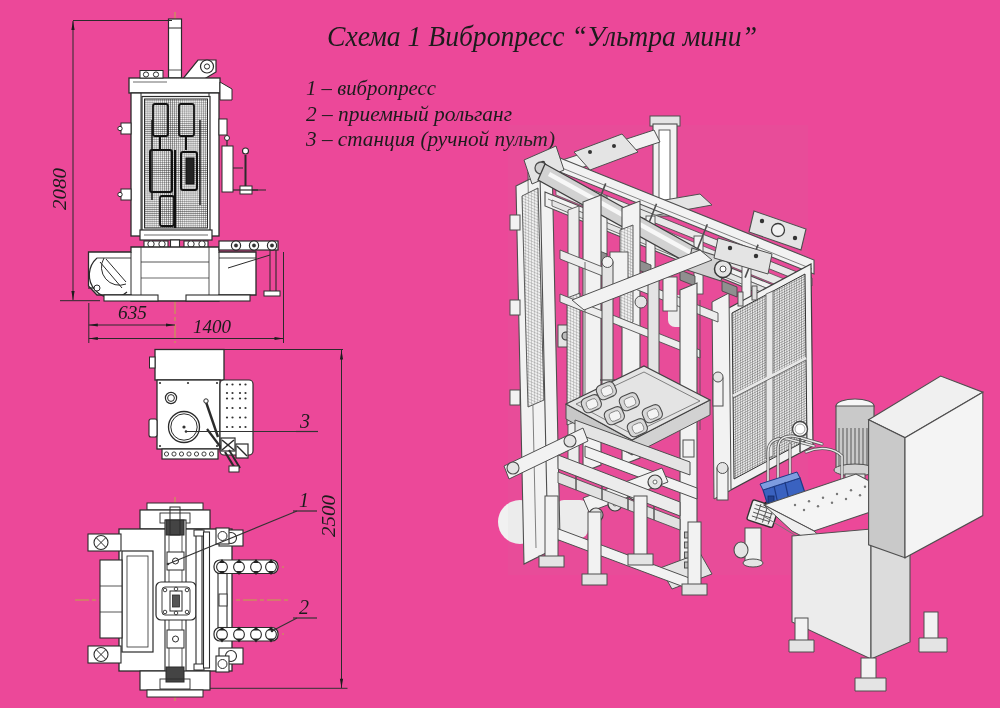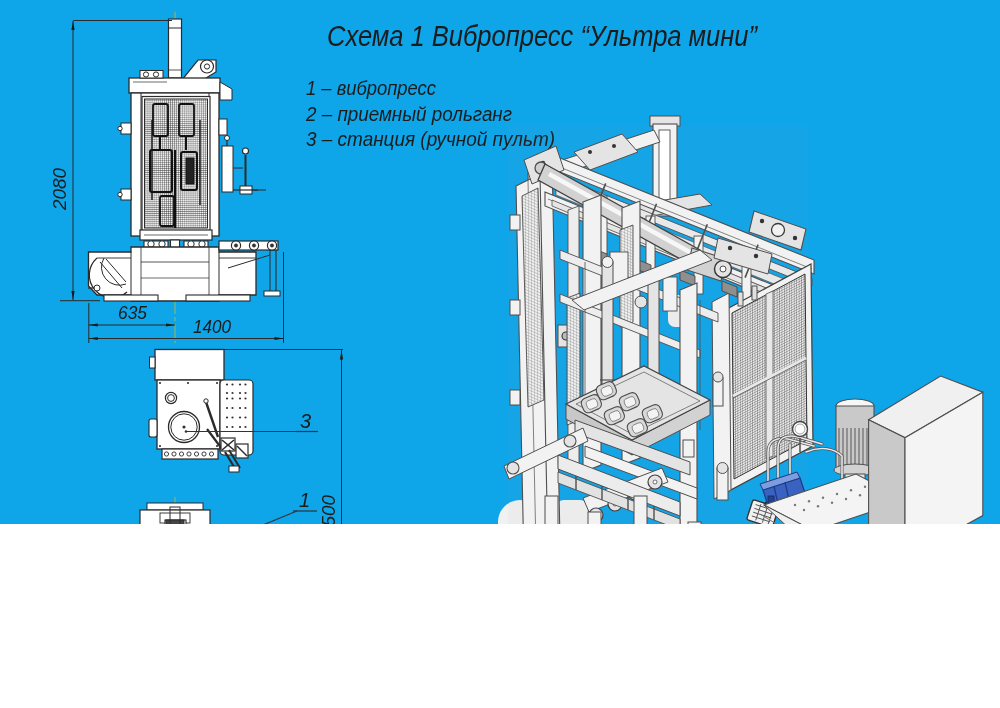--- a/index.html
+++ b/index.html
@@ -1,15 +1,15 @@
 <!DOCTYPE html>
 <html><head><meta charset="utf-8">
 <style>
 html,body{margin:0;padding:0;background:#fff}
-#page{position:relative;width:1000px;height:524px;background:#0ea5e9;overflow:hidden;font-family:Liberation Sans, sans-serif}
+#page{position:relative;width:1000px;height:708px;background:#ec4899;overflow:hidden;font-family:Liberation Serif, serif}
 </style></head>
 <body>
 <div id="page">
 <svg width="1000" height="708" viewBox="0 0 1000 708">
 <defs>
 <pattern id="mesh1" width="2.05" height="2.05" patternUnits="userSpaceOnUse">
   <rect width="2.05" height="2.05" fill="#efefef"></rect>
   <path d="M0 0H2.05M0 0V2.05" stroke="#202020" stroke-width="0.62" fill="none"></path>
 </pattern>
 <pattern id="mesh2" width="2.45" height="2.45" patternUnits="userSpaceOnUse" patternTransform="skewY(-27)">

